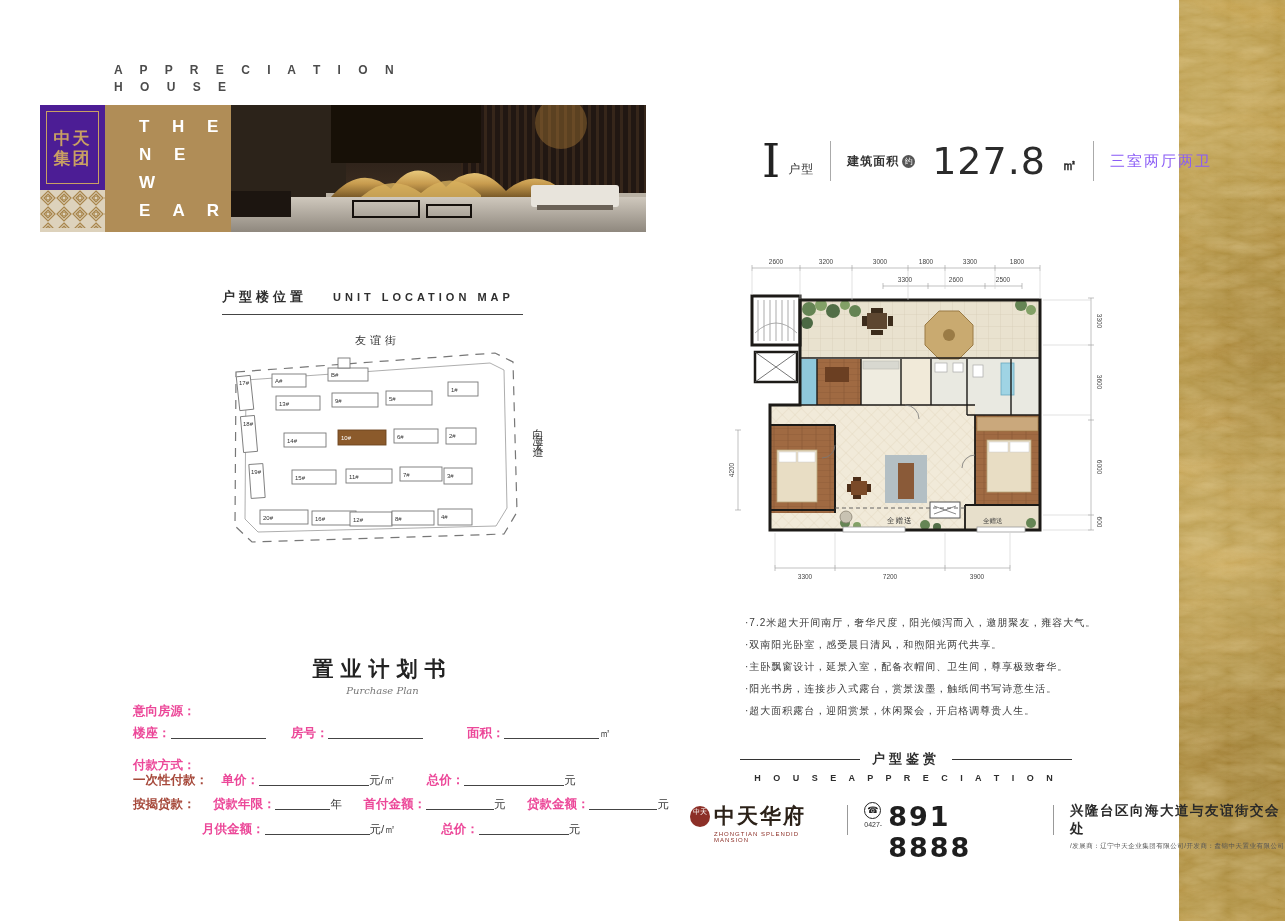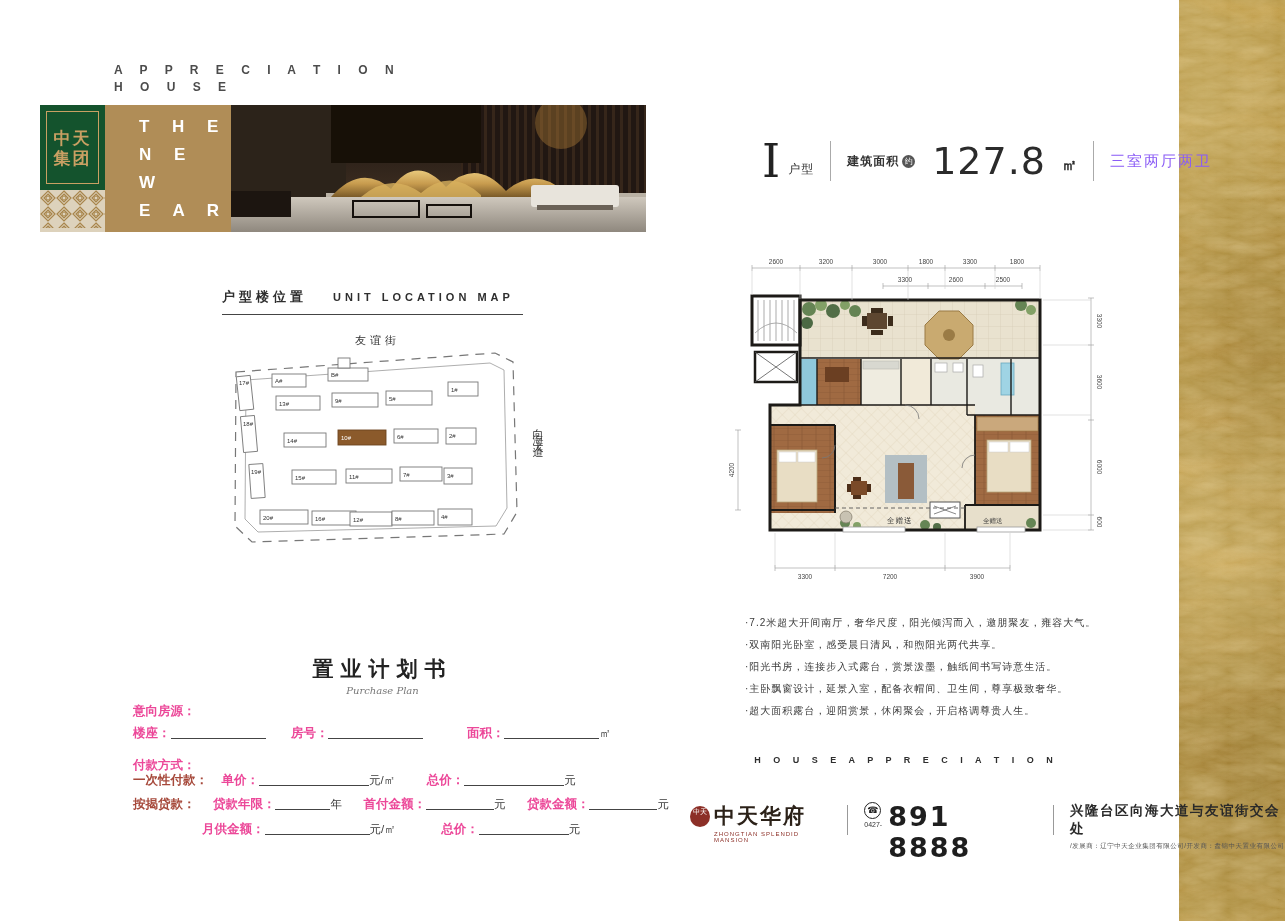--- a/index.html
+++ b/index.html
@@ -12,21 +12,21 @@
       radial-gradient(160px 300px at 80% 38%, rgba(120,85,20,.45), rgba(120,85,20,0) 70%),
       radial-gradient(150px 260px at 30% 62%, rgba(238,210,140,.5), rgba(238,210,140,0) 70%),
       radial-gradient(170px 300px at 75% 85%, rgba(110,78,18,.4), rgba(110,78,18,0) 70%),
       linear-gradient(180deg,#c69e46,#b88f3a 28%,#cda654 52%,#a87f2f 78%,#c19a45);}
   .gold-strip svg{position:absolute;inset:0;}
   
   .hdr-en{position:absolute;left:114px;top:62px;font-size:12px;letter-spacing:7px;
           color:#4c4c4c;line-height:17px;font-weight:bold;}
   .logo-row{position:absolute;left:40px;top:105px;height:127px;display:flex;}
   .logo-col{width:65px;display:flex;flex-direction:column;}
-  .logo-black{height:89px;background:#14532d;position:relative;}
+  .logo-black{height:89px;background:#4c1d95;position:relative;}
   .logo-frame{position:absolute;inset:6px;border:1px solid #c9a063;display:flex;align-items:center;justify-content:center;}
   .logo-cn{color:#c9a063;font-weight:bold;font-size:17px;width:38px;line-height:20px;
            text-align:center;letter-spacing:2px;font-family:"DejaVu Serif",serif;}
   .logo-lattice{flex:1;background:#ddd2bc;}
   .gold-block{width:126px;background:#b08d57;color:#fff;display:flex;flex-direction:column;
               justify-content:center;padding-left:34px;box-sizing:border-box;}
   .gold-block div{font-size:17px;letter-spacing:9px;line-height:28px;font-weight:bold;}
   
   .photo{width:415px;height:127px;position:relative;overflow:hidden;background:#241c15;}
   
@@ -427,26 +427,31 @@
       <text x="9" y="215" transform="rotate(-90 9,215)">4200</text>
       <text x="80" y="324">3300</text>
       <text x="165" y="324">7200</text>
       <text x="252" y="324">3900</text>
     </g>
   </svg>
 
   <div class="features">
     <div>·7.2米超大开间南厅，奢华尺度，阳光倾泻而入，邀朋聚友，雍容大气。</div>
     <div>·双南阳光卧室，感受晨日清风，和煦阳光两代共享。</div>
+    <div>·主卧飘窗设计，延景入室，配备衣帽间、卫生间，尊享极致奢华。</div>
     <div>·阳光书房，连接步入式露台，赏景泼墨，触纸间书写诗意生活。</div>
-    <div>·主卧飘窗设计，延景入室，配备衣帽间、卫生间，尊享极致奢华。</div>
     <div>·超大面积露台，迎阳赏景，休闲聚会，开启格调尊贵人生。</div>
   </div>
 
   <div class="appr">
+    <div class="row">
+      <span class="line"></span>
+      <span class="cn">户型鉴赏</span>
+      <span class="line"></span>
+    </div>
     <div class="en">H O U S E   A P P R E C I A T I O N</div>
   </div>
 
   <div class="pform">
     <div class="pf-title">置业计划书</div>
     <div class="pf-sub">Purchase Plan</div>
     <div class="pf-row" style="top:48px;">
       <span class="lbl">意向房源：</span>
     </div>
     <div class="pf-row" style="top:70px;">

